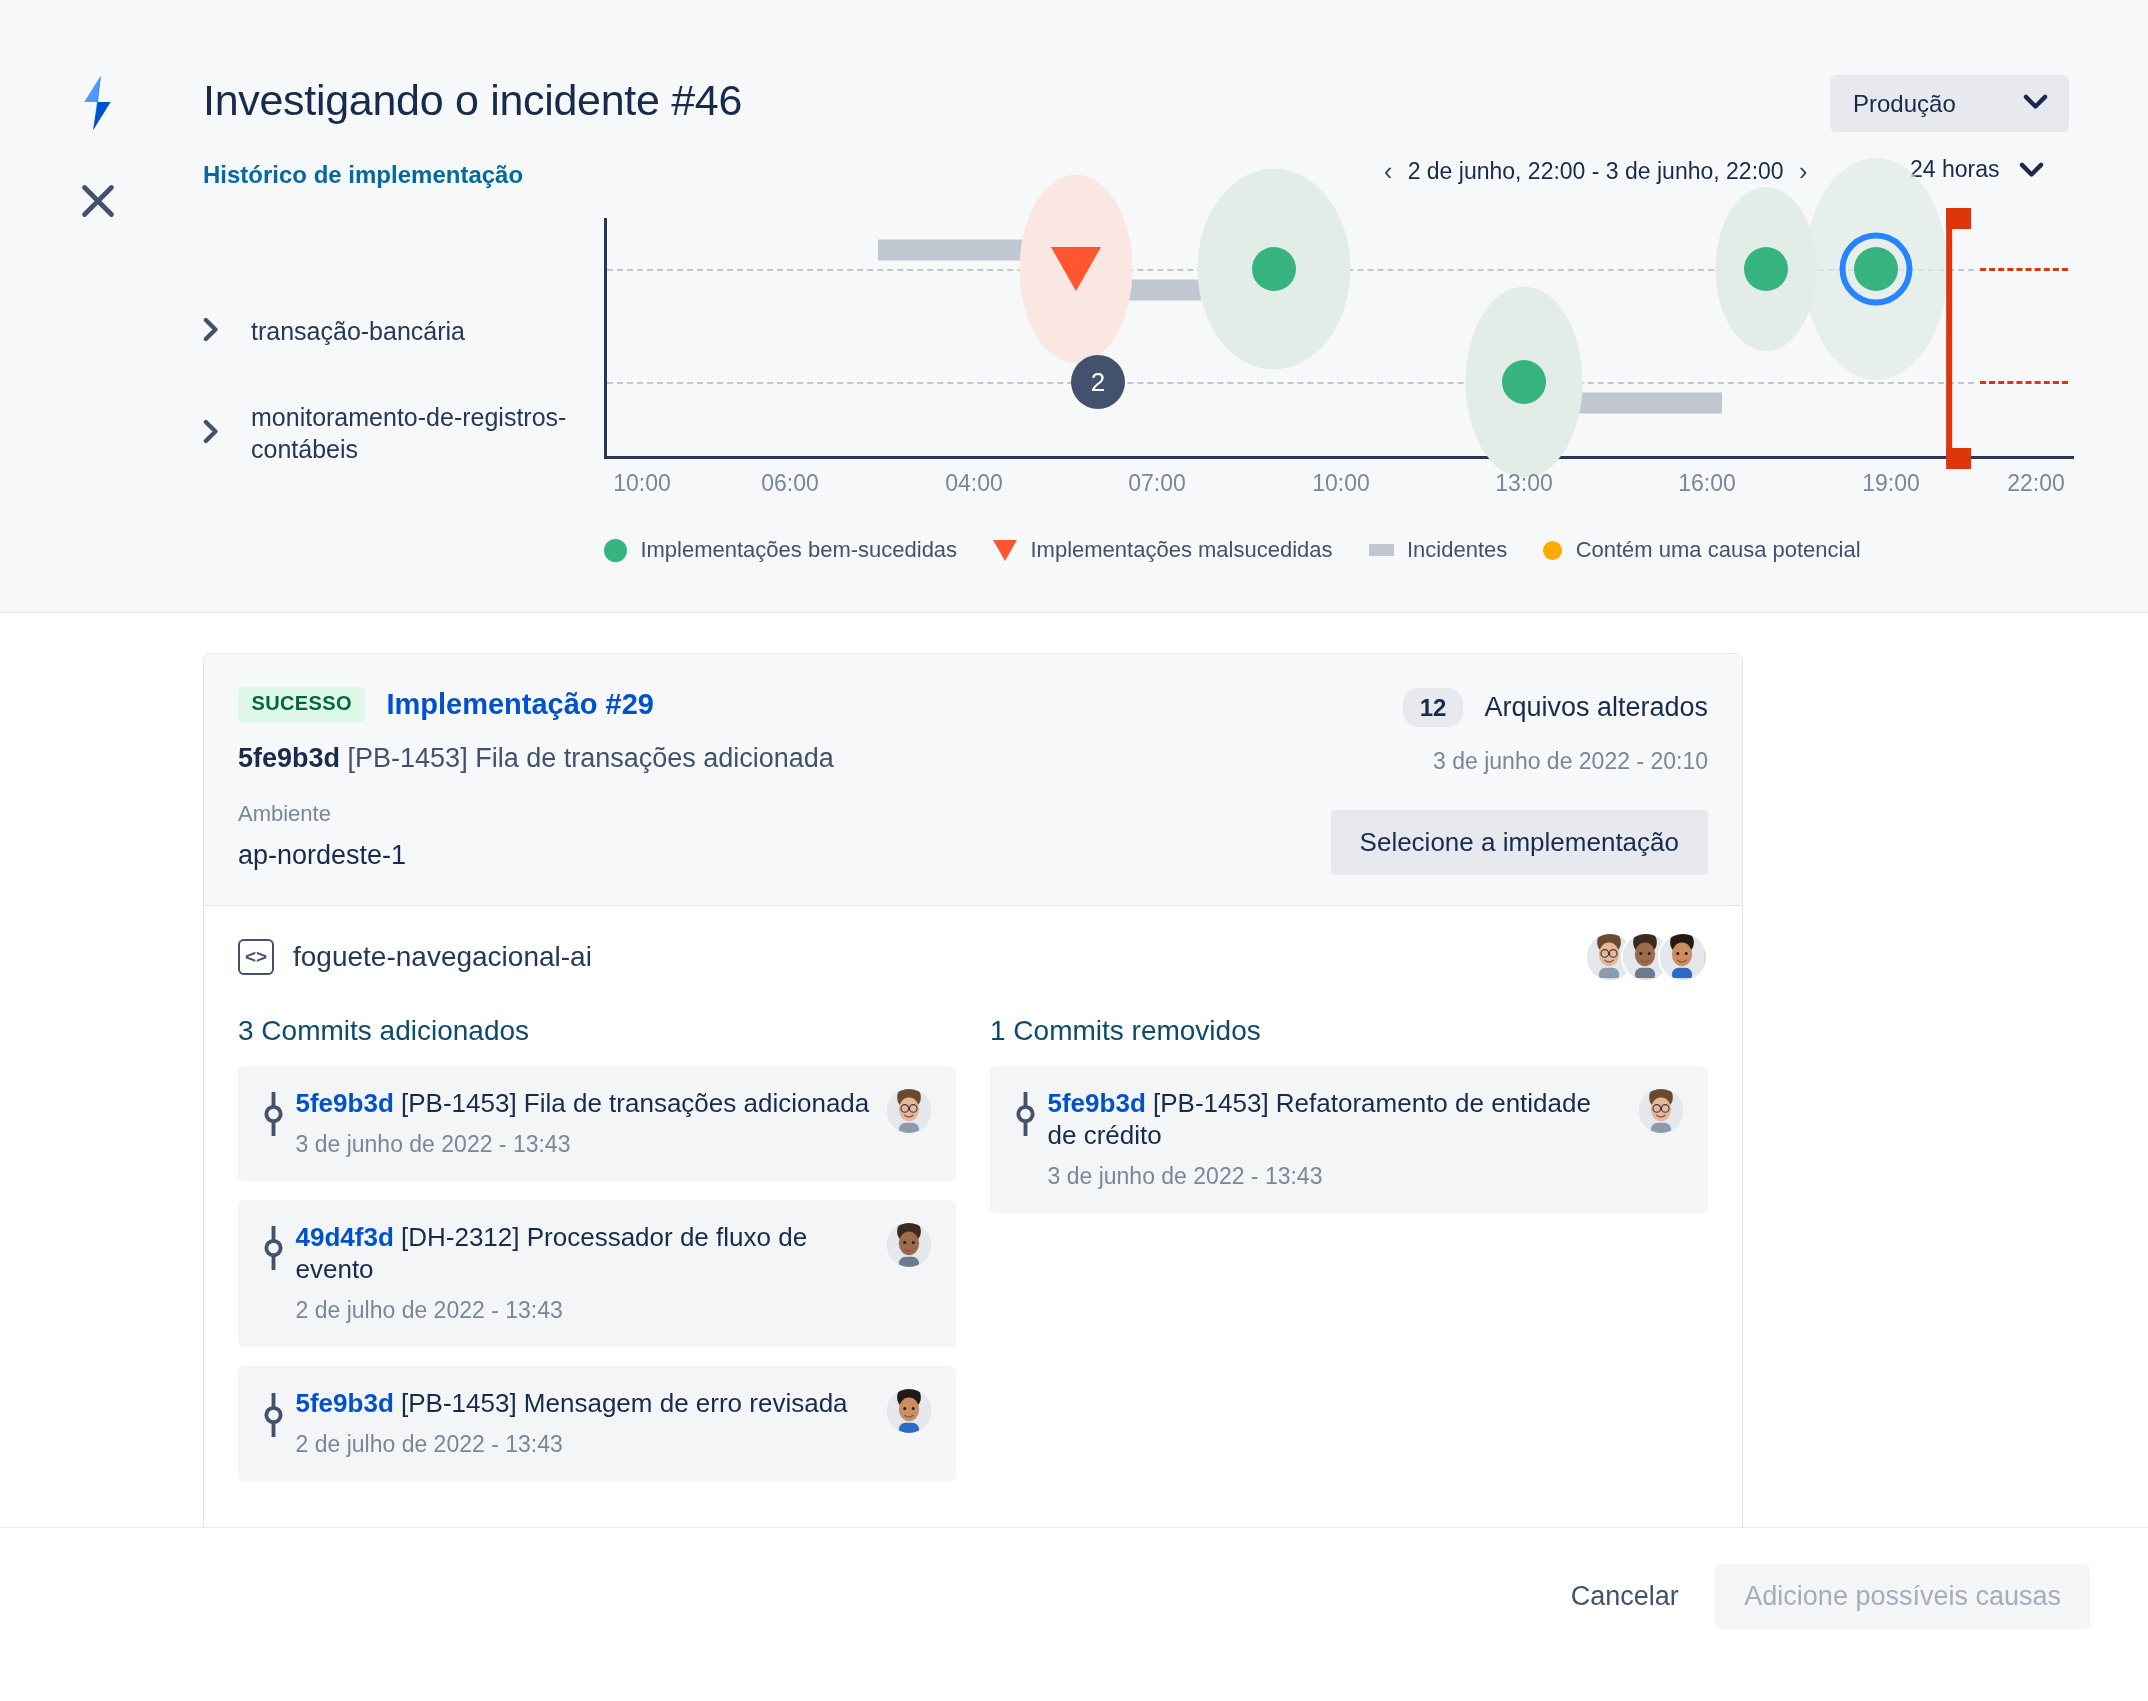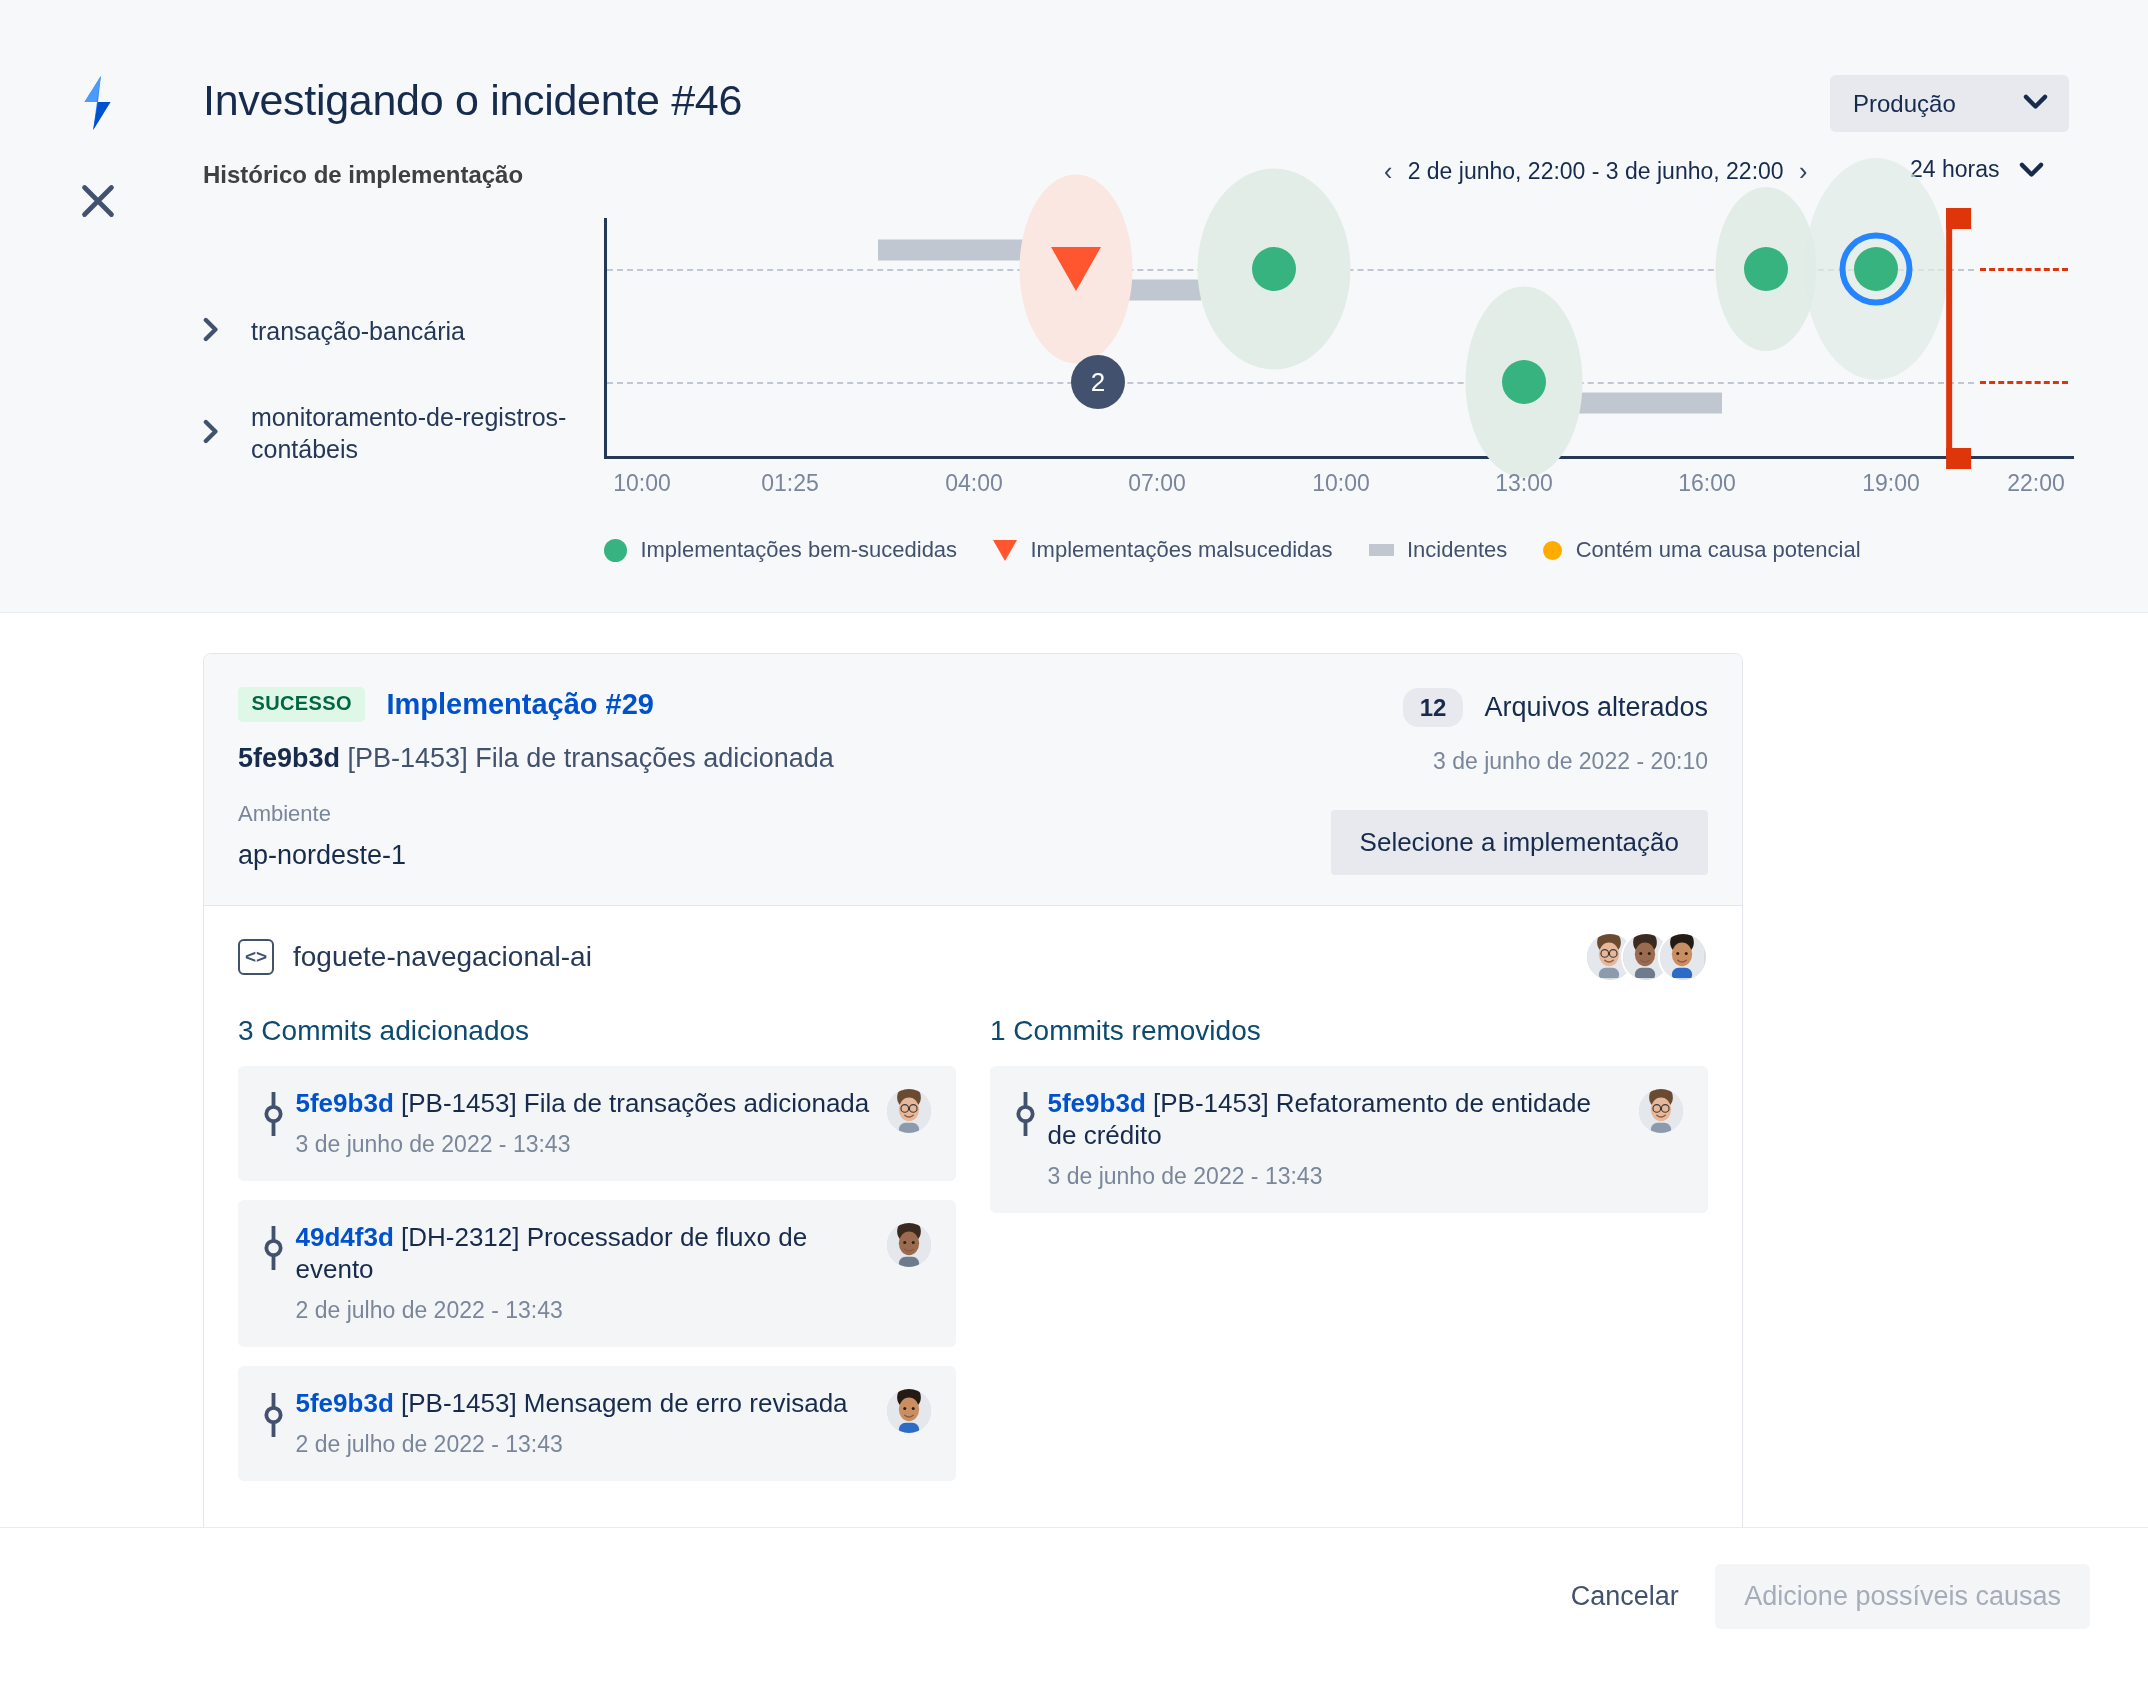--- a/index.html
+++ b/index.html
@@ -24,21 +24,21 @@
     cursor: pointer;
   }
 
   .page-title {
     position: absolute; left: 203px; top: 76px;
     font-size: 43px; font-weight: 400; color: #172B4D; letter-spacing: -0.3px;
     white-space: nowrap;
   }
   .subtitle {
     position: absolute; left: 203px; top: 161px;
-    font-size: 24px; font-weight: 700; color: #404040;
+    font-size: 24px; font-weight: 700; color: #0369a1;
     white-space: nowrap;
   }
 
   .env-select {
     position: absolute; left: 1830px; top: 75px; width: 239px; height: 57px;
     background: #E7E9EE; border-radius: 5.7px; border: none;
     display: flex; align-items: center; justify-content: space-between;
     padding: 0 21px 0 23px; cursor: pointer;
   }
   .env-select .lbl { font-size: 24px; color: #172B4D; }
@@ -342,21 +342,21 @@
         <div class="halo fail" style="width: 113px; height: 189px; left: 472px; top: 51px;"></div>
         <div class="tri" style="left: 472px; top: 51px;"></div>
         <div class="count-badge" style="left: 494px; top: 164px;">2</div>
         <div class="marker-line" style="left: 1345px;"></div>
         <div class="marker-flag" style="left: 1345px;"></div>
         <div class="marker-foot" style="left: 1345px;"></div>
       </div>
 
     <div class="xticks" id="xticks">
         <span class="xtick" style="left: 38px;">10:00</span>
-        <span class="xtick" style="left: 186px;">01:25</span>
+        <span class="xtick" style="left: 186px;">06:00</span>
         <span class="xtick" style="left: 370px;">04:00</span>
         <span class="xtick" style="left: 553px;">07:00</span>
         <span class="xtick" style="left: 737px;">10:00</span>
         <span class="xtick" style="left: 920px;">13:00</span>
         <span class="xtick" style="left: 1103px;">16:00</span>
         <span class="xtick" style="left: 1287px;">19:00</span>
         <span class="xtick" style="left: 1432px;">22:00</span>
       </div>
 
     <div class="legend" id="legend">

